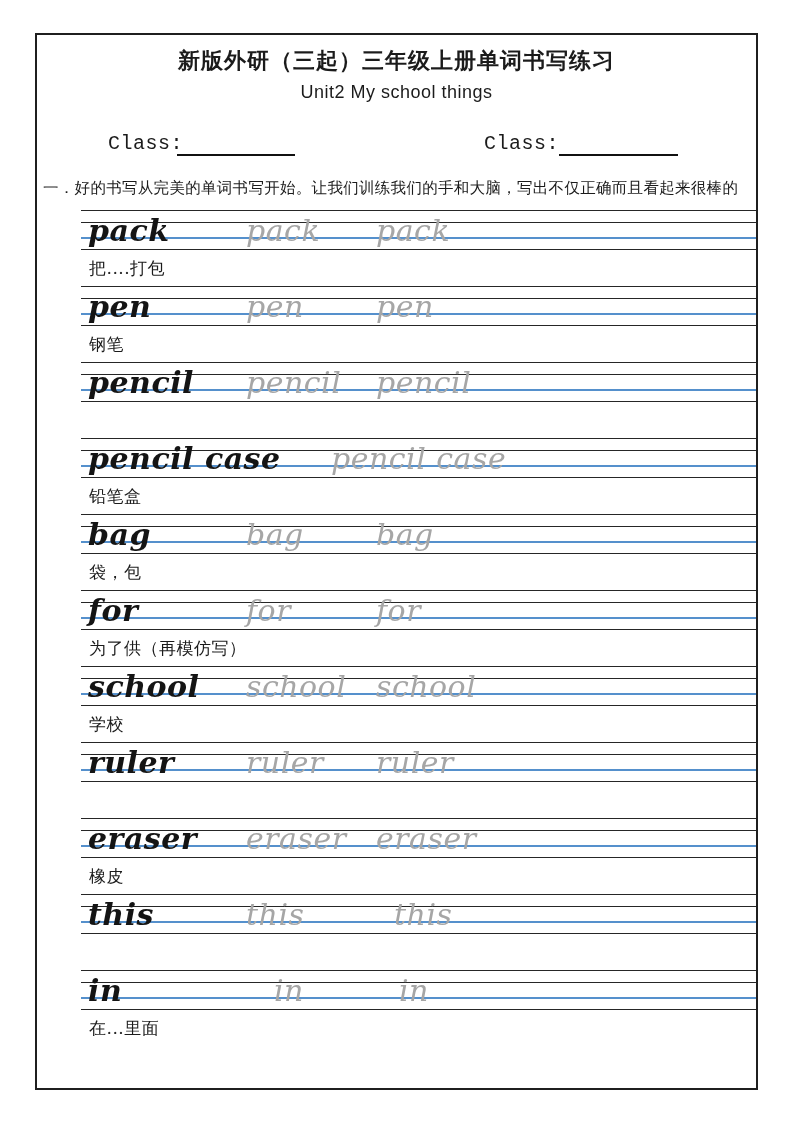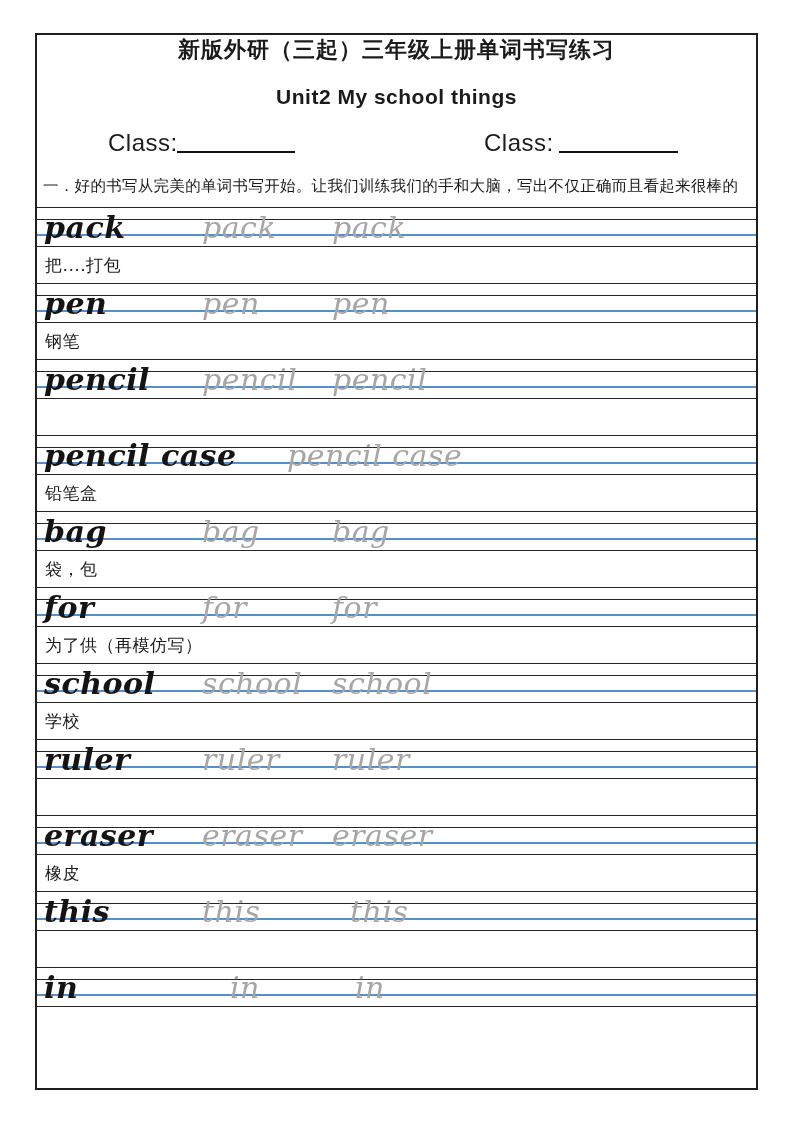--- a/index.html
+++ b/index.html
@@ -11,47 +11,47 @@
   }
   .page{
     position:absolute;left:35px;top:33px;
     width:719px;height:1053px;
     border:2px solid #1f1f1f;
     background:#ffffff;
     overflow:hidden;
   }
   
   .title{
-    text-align:center;
+    margin-top:11px;text-align:center;
     font-size:22px;line-height:30px;font-weight:700;
     letter-spacing:1px;
   }
   .subtitle{
-    margin-top:16px;text-align:center;
-    font-size:21px;line-height:32px;font-weight:700;
+    margin-top:0;text-align:center;
+    font-size:18px;line-height:32px;font-weight:400;
     letter-spacing:0.5px;
   }
-  .id-row{position:relative;height:40px;margin-top:10px;font-size:24px;}
+  .id-row{position:relative;height:40px;margin-top:18px;font-size:20px;font-family:Liberation Mono, monospace;}
   .id-label{position:absolute;top:6px;letter-spacing:0.5px;}
   .class-label{left:71px;}
   .name-label{left:447px;}
   .id-line{
     position:absolute;top:28px;height:0;
     border-bottom:2.5px solid #111111;
   }
   .class-line{left:140px;width:118px;}
   .name-line{left:522px;width:119px;}
   .instructions{
     margin-top:4px;padding:0 6px;
     font-size:15.5px;line-height:38px;letter-spacing:0.3px;
-    font-family:Liberation Sans, sans-serif;
+    font-family:Liberation Mono, monospace;
   }
   
   .rows{margin-top:2px;}
-  .word-unit{height:76px;}
+  .word-unit{height:76px;padding-left:44px;}
   .write-area{
     position:relative;height:40px;box-sizing:border-box;
     border-top:1.5px solid var(--line,#262626);
     border-bottom:1.5px solid var(--line,#262626);
   }
   .guide{position:absolute;left:0;right:0;height:0;}
   .guide.mid{top:11px;border-top:1.4px solid var(--line,#262626);}
   .guide.base{top:26px;border-top:2px solid var(--blue,#5590cc);}
   .word{
     position:absolute;bottom:1px;white-space:nowrap;
@@ -202,16 +202,17 @@
   </section>
 
   <section class="word-unit unit-10">
     <div class="write-area">
       <span class="guide mid"></span>
       <span class="guide base"></span>
       <span class="word solid">in</span>
       <span class="word trace trace1">in</span>
       <span class="word trace trace2">in</span>
     </div>
+    <div class="translation">在...里面</div>
   </section>
 </div>
 
 </div>
 
 </body></html>

